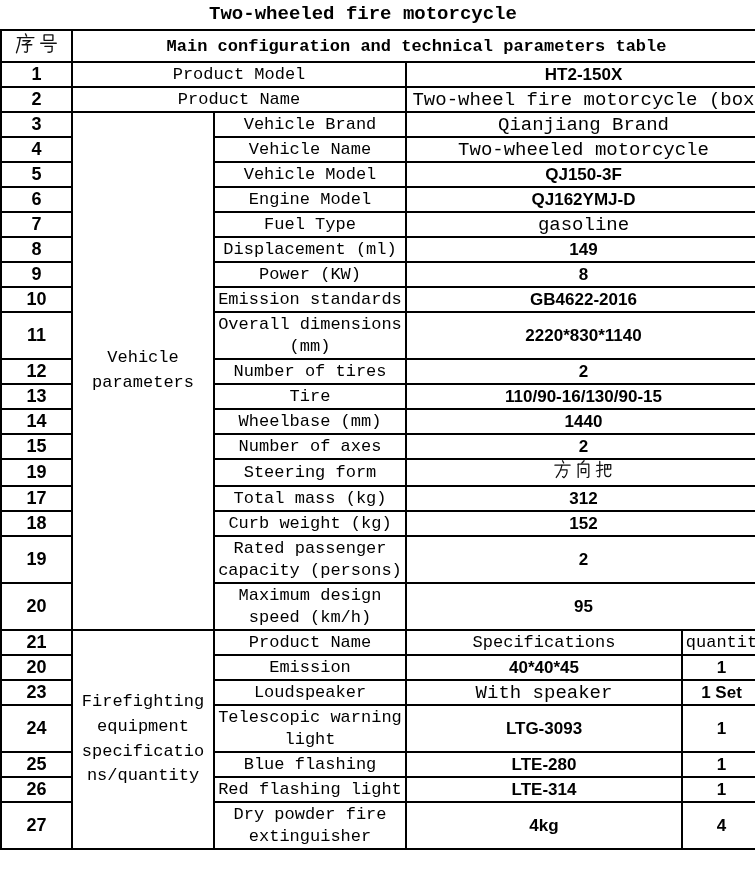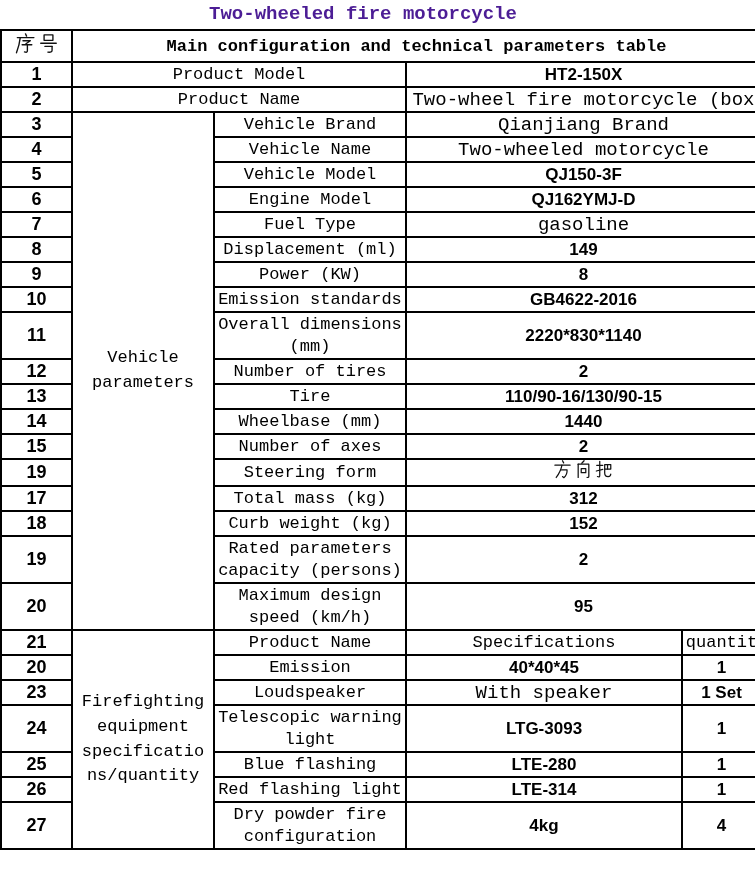--- a/index.html
+++ b/index.html
@@ -1,19 +1,19 @@
 <!DOCTYPE html>
 <html><head>
 <meta charset="utf-8">
 <style>
   html,body{margin:0;padding:0;background:#fff;}
   body{width:755px;height:879px;overflow:hidden;position:relative;
        font-family:"Liberation Mono",monospace;color:#000;}
   .title{position:absolute;top:3px;left:0;width:726px;text-align:center;
-         font:700 19px "Liberation Mono",monospace;color:#4c1d95;}
+         font:700 19px "Liberation Mono",monospace;color:#000000;}
   table.main{position:absolute;top:29px;left:0;width:760px;
              border-collapse:collapse;table-layout:fixed;}
   td{border:2px solid #000;text-align:center;vertical-align:middle;
      padding:0;overflow:hidden;}
   tr.rh{height:32px;}
   tr.h1{height:25px;}
   tr.h2{height:47px;}
   td.no{font:700 18px "Liberation Sans","DejaVu Sans",sans-serif;}
   td.lbl{font:400 17px "Liberation Mono",monospace;line-height:1.25;}
   td.vs{font:700 17px "Liberation Sans","DejaVu Sans",sans-serif;}
@@ -174,21 +174,21 @@
         <td class="lbl">Total mass (kg)</td>
         <td class="vs" colspan="2">312</td>
       </tr>
   <tr class="h1">
         <td class="no">18</td>
         <td class="lbl">Curb weight (kg)</td>
         <td class="vs" colspan="2">152</td>
       </tr>
   <tr class="h2">
         <td class="no">19</td>
-        <td class="lbl">Rated parameters capacity (persons)</td>
+        <td class="lbl">Rated passenger capacity (persons)</td>
         <td class="vs" colspan="2">2</td>
       </tr>
   <tr class="h2">
         <td class="no">20</td>
         <td class="lbl">Maximum design speed (km/h)</td>
         <td class="vs" colspan="2">95</td>
       </tr>
 
   <tr class="h1">
     <td class="no">21</td>
@@ -224,18 +224,18 @@
         <td class="vs">1</td>
       </tr>
   <tr class="h1">
         <td class="no">26</td>
         <td class="lbl">Red flashing light</td>
         <td class="vs">LTE-314</td>
         <td class="vs">1</td>
       </tr>
   <tr class="h2">
         <td class="no">27</td>
-        <td class="lbl">Dry powder fire configuration</td>
+        <td class="lbl">Dry powder fire extinguisher</td>
         <td class="vs">4kg</td>
         <td class="vs">4</td>
       </tr>
 </tbody>
   </table>
 
 </body></html>

